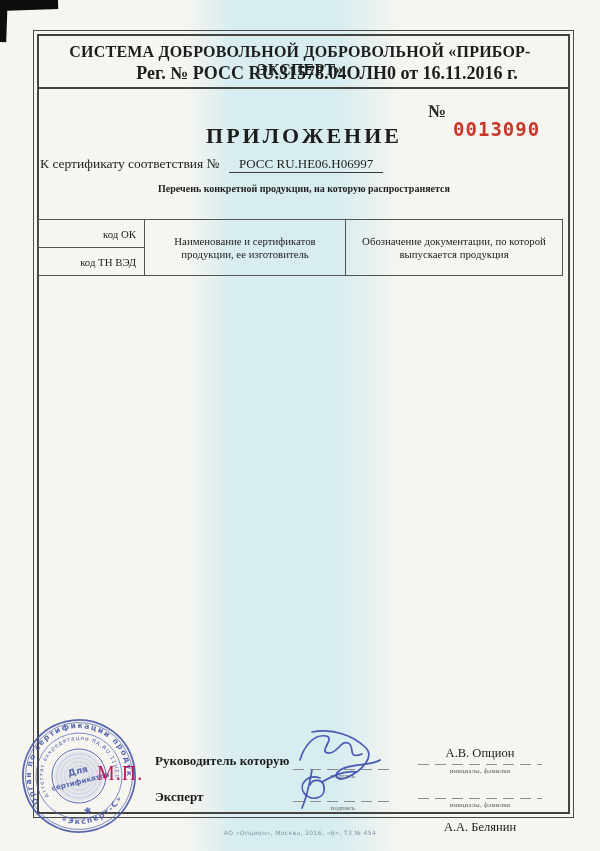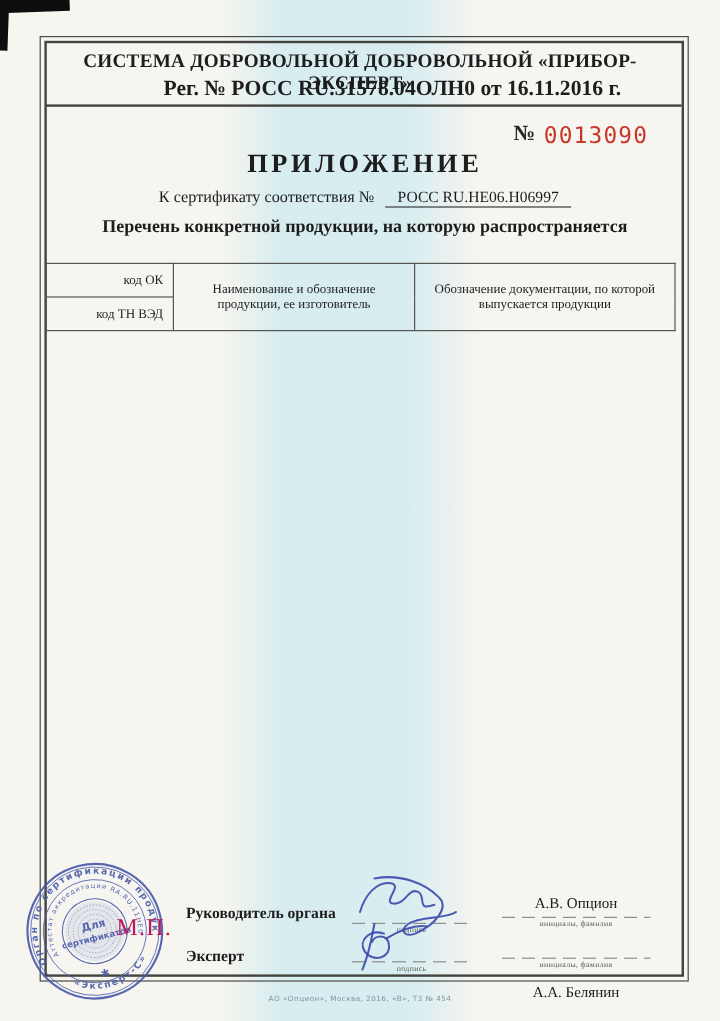--- a/index.html
+++ b/index.html
@@ -21,25 +21,25 @@
   .frame{
     position:absolute; left:33px; top:30px; width:541px; height:788px;
     border:1px solid #4a4a46; padding:3px; box-sizing:border-box;
   }
   .frame-inner{width:100%; height:100%; border:2px solid #44443f; box-sizing:border-box;}
   .header-line1{position:absolute; left:40px; top:43px; width:520px; text-align:center; font-weight:bold; font-size:16px; letter-spacing:.2px;}
   .header-line2{position:absolute; left:40px; top:63px; width:520px; text-align:center; font-weight:bold; font-size:18px;padding-left:27px;}
   .header-sep{position:absolute; left:38px; top:87px; width:530px; height:2px; background:#44443f;}
   .serial{position:absolute; left:428px; top:101px; display:flex; align-items:flex-start; gap:7px;}
   .serial .pref{font-size:18px; font-weight:bold; color:#2a2a2a;}
-  .serial .num{font-family:"DejaVu Sans Mono", monospace; font-size:19px; font-weight:normal; color:#c9372b; letter-spacing:1px; margin-top:1px;}
+  .serial .num{font-family:"DejaVu Sans Mono", monospace; font-size:19px; font-weight:bold; color:#c9372b; letter-spacing:1px; margin-top:17px;}
   .doc-title{position:absolute; left:40px; top:123px; width:528px; text-align:center; font-weight:bold; font-size:22px; letter-spacing:3px;}
-  .cert-line{position:absolute; left:40px; top:156px; width:528px; text-align:center; font-size:13.5px;}
+  .cert-line{position:absolute; left:40px; top:156px; width:528px; font-size:13.5px;}
   .cert-line .val{border-bottom:1px solid #3b3b3b; padding:0 10px 1px 10px; margin-left:6px; font-size:13px;}
-  .subtitle{position:absolute; left:40px; top:181px; width:528px; text-align:center; font-weight:bold; font-size:15px; line-height:16px;}
+  .subtitle{position:absolute; left:40px; top:181px; width:528px; text-align:center; font-weight:bold; font-size:10px; line-height:16px;}
   
   table.hdr{
     position:absolute; left:38px; top:219px; width:524px; height:54px;
     border-collapse:collapse; table-layout:fixed; font-size:10.8px;
   }
   table.hdr td{border:1px solid #55554f; padding:0 8px; vertical-align:middle;}
   td.c1{text-align:right; padding-left:11px;}
   td.cc{text-align:center; line-height:13px;}
   
   .role{position:absolute; font-weight:bold; font-size:13px;}
@@ -88,30 +88,30 @@
 
   <table class="hdr">
     <colgroup>
         <col style="width:106px">
         <col style="width:201px">
         <col style="width:217px">
       </colgroup>
     <tbody>
         <tr>
       <td class="c1" style="height:27px;">код ОК</td>
-      <td class="cc" rowspan="2">Наименование и обозначение продукции, ее изготовитель</td>
-      <td class="cc" rowspan="2">Обозначение документации, по которой выпускается продукции</td>
+      <td class="cc" rowspan="2">Наименование и сертификатов продукции, ее изготовитель</td>
+      <td class="cc" rowspan="2">Обозначение документации, по которой выпускается продукция</td>
     </tr>
     <tr>
       <td class="c1" style="height:27px;margin-left:37px;">код ТН ВЭД</td>
     </tr>
   </tbody>
     </table>
 
-  <div class="role" style="left:155px; top:753px;">Руководитель органа</div>
+  <div class="role" style="left:155px; top:753px;">Руководитель которую</div>
   <div class="dashline" style="left:293px; top:769px; width:100px;"></div>
   <div class="caption" style="left:293px; top:772px; width:100px;">подпись</div>
   <div class="sig-name" style="left:418px; top:746px; width:124px;">А.В. Опцион</div>
   <div class="dashline" style="left:418px; top:764px; width:124px;"></div>
   <div class="caption" style="left:418px; top:767px; width:124px;">инициалы, фамилия</div>
 
   <div class="role" style="left:155px; top:789px;">Эксперт</div>
   <div class="dashline" style="left:293px; top:801px; width:100px;"></div>
   <div class="caption" style="left:293px; top:804px; width:100px;">подпись</div>
   <div class="sig-name" style="left:418px; top:781px; width:124px;margin-top:39px;">А.А. Белянин</div>

